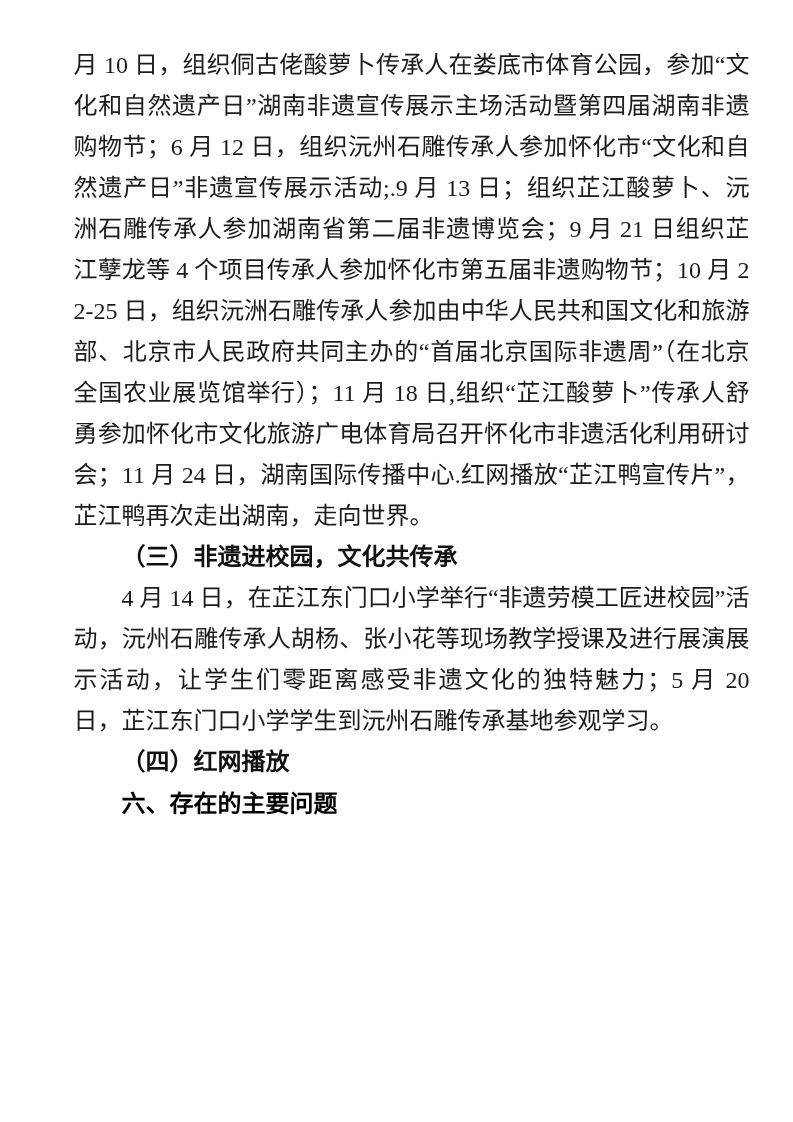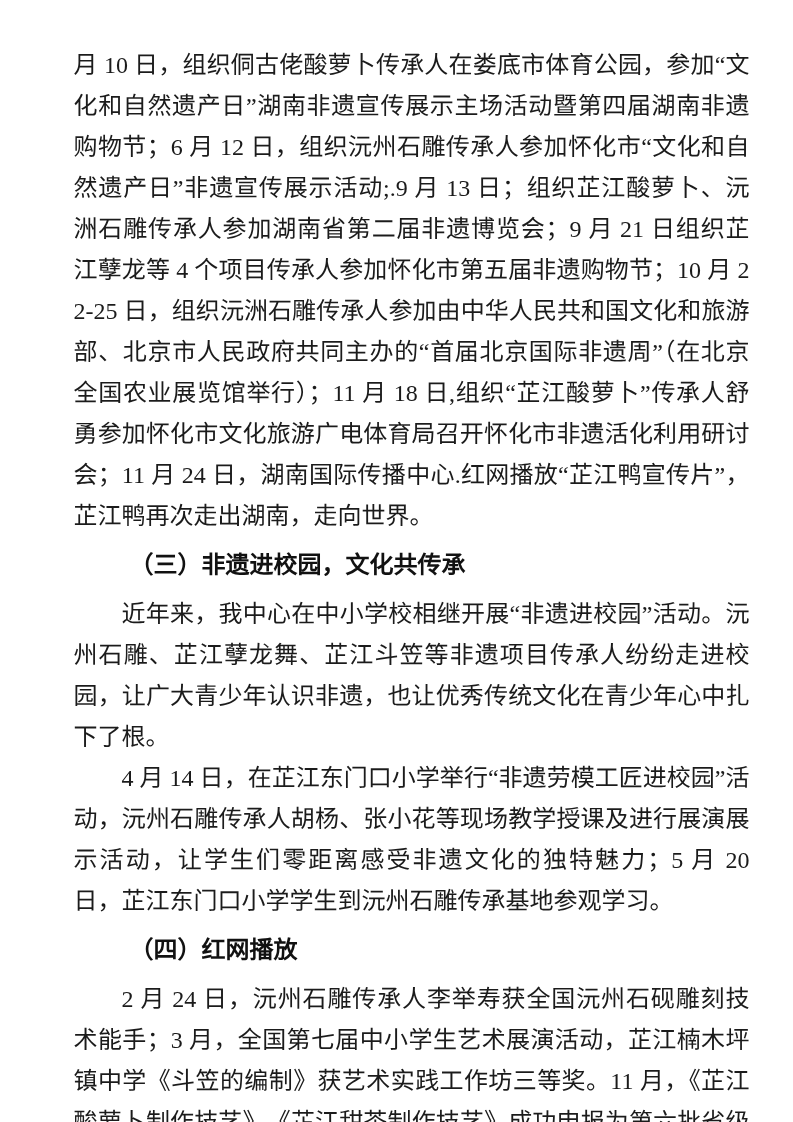--- a/index.html
+++ b/index.html
@@ -27,21 +27,21 @@
     text-justify: inter-ideograph;
     word-break: break-all;
   }
   .para.indent {
     text-indent: 2em;
   }
   .para.no-indent {
     text-indent: 0;
   }
   .heading-sub {
-    margin: 8px;
+    margin: 0;
     text-indent: 2em;
     font-weight: bold;
     font-size: 24px;
     line-height: 41px;
     font-family: "Liberation Serif", "DejaVu Serif", serif;
     color: #111111;
   }
   .heading-chapter {
     margin: 0;
     text-indent: 2em;
@@ -54,23 +54,21 @@
 </style>
 </head>
 <body>
 
 <div class="page">
 
   <p class="para no-indent">月 10 日，组织侗古佬酸萝卜传承人在娄底市体育公园，参加“文化和自然遗产日”湖南非遗宣传展示主场活动暨第四届湖南非遗购物节；6 月 12 日，组织沅州石雕传承人参加怀化市“文化和自然遗产日”非遗宣传展示活动;.9 月 13 日；组织芷江酸萝卜、沅洲石雕传承人参加湖南省第二届非遗博览会；9 月 21 日组织芷江孽龙等 4 个项目传承人参加怀化市第五届非遗购物节；10 月 22-25 日，组织沅洲石雕传承人参加由中华人民共和国文化和旅游部、北京市人民政府共同主办的“首届北京国际非遗周”（在北京全国农业展览馆举行）；11 月 18 日,组织“芷江酸萝卜”传承人舒勇参加怀化市文化旅游广电体育局召开怀化市非遗活化利用研讨会；11 月 24 日，湖南国际传播中心.红网播放“芷江鸭宣传片”，芷江鸭再次走出湖南，走向世界。</p>
 
   <p class="heading-sub">（三）非遗进校园，文化共传承</p>
 
-  <p class="para indent">近年来，我中心在中小学校相继开展“非遗进校园”活动。沅州石雕、芷江孽龙舞、芷江斗笠等非遗项目传承人纷纷走进校园，让广大青少年认识非遗，也让优秀传统文化在青少年心中扎下了根。</p>
 
   <p class="para indent">4 月 14 日，在芷江东门口小学举行“非遗劳模工匠进校园”活动，沅州石雕传承人胡杨、张小花等现场教学授课及进行展演展示活动，让学生们零距离感受非遗文化的独特魅力；5 月 20 日，芷江东门口小学学生到沅州石雕传承基地参观学习。</p>
 
   <p class="heading-sub">（四）红网播放</p>
 
-  <p class="para indent">2 月 24 日，沅州石雕传承人李举寿获全国沅州石砚雕刻技术能手；3 月，全国第七届中小学生艺术展演活动，芷江楠木坪镇中学《斗笠的编制》获艺术实践工作坊三等奖。11 月，《芷江酸萝卜制作技艺》、《芷江甜茶制作技艺》成功申报为第六批省级非遗代表性项目。成功申报省级非遗项目 2 个（芷江酸萝卜制作技艺、芷江甜茶制作技艺）。</p>
 
   <p class="heading-chapter">六、存在的主要问题</p>
 
 </div>
 
 </body></html>

